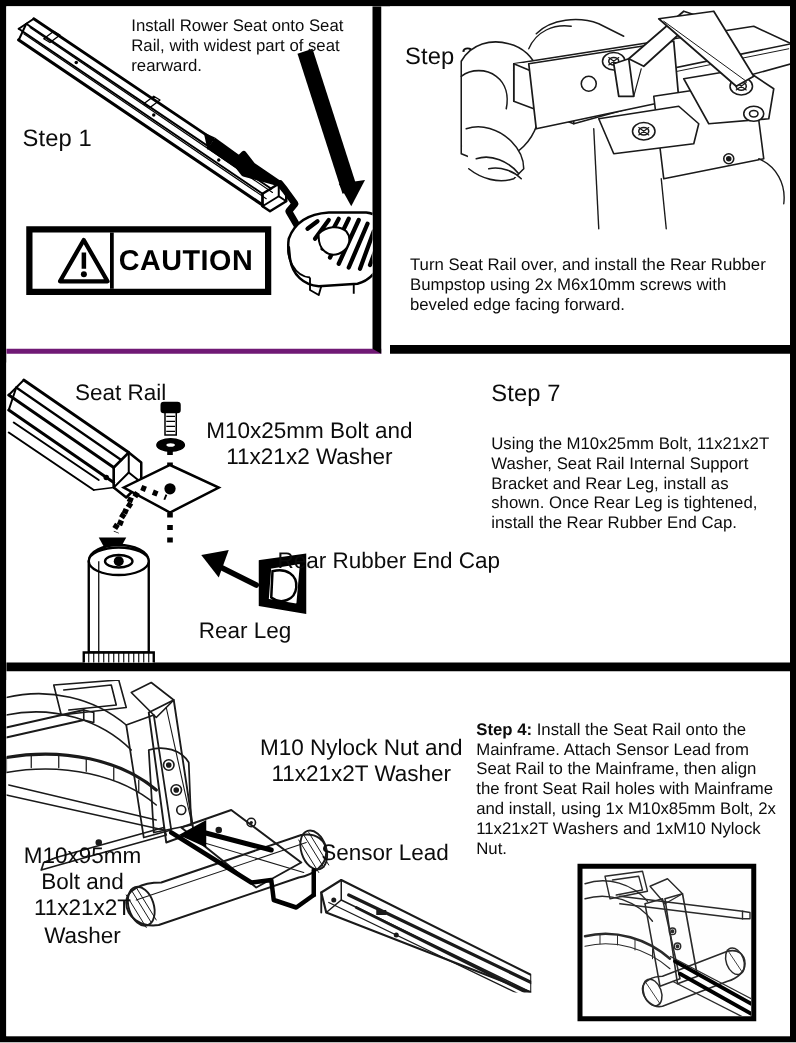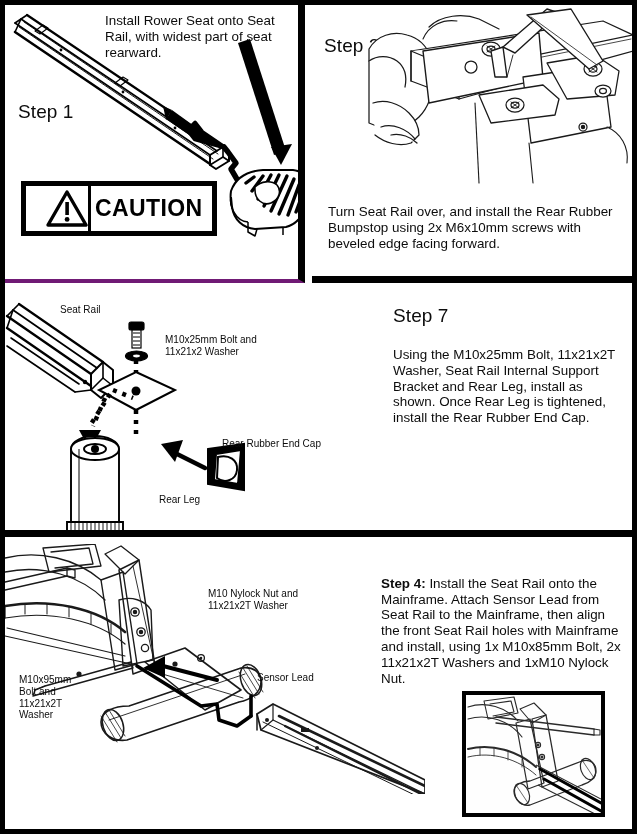--- a/index.html
+++ b/index.html
@@ -53,21 +53,22 @@
   }
   .step-label {
     font-weight: normal;
     font-size: 19px;
     letter-spacing: 0.1px;
   }
   .body-text {
     font-size: 13.4px;
   }
   .callout {
-    font-size: 10px;
+    font-size: 18px;
+    text-align: center;
   }
   .rich b { font-weight: bold; }
 
   
   #caution-box {
     position: absolute;
     left: 16px; top: 176px;
     width: 196px; height: 55px;
     border: 5px solid #000;
     background: #fff;

